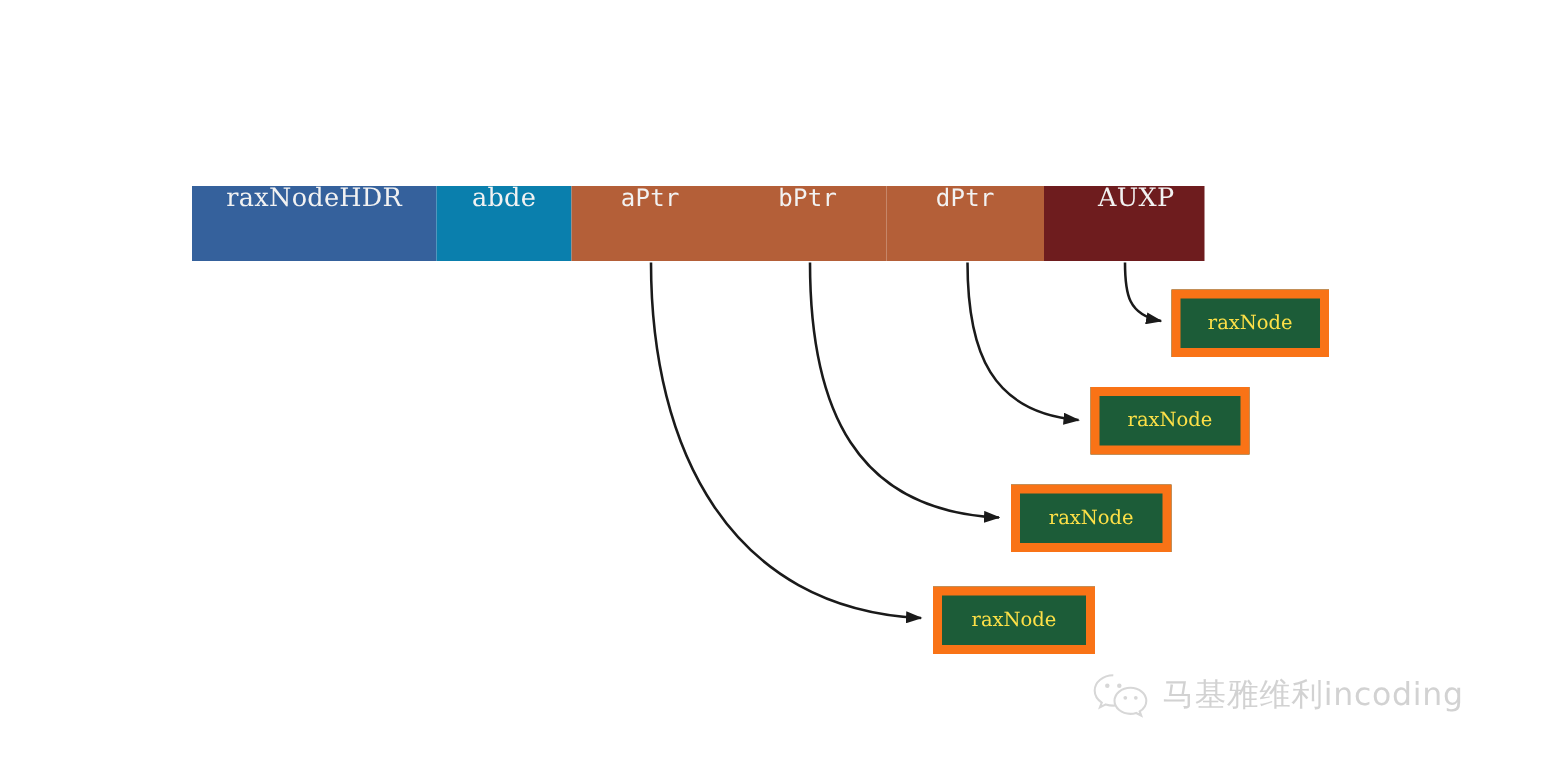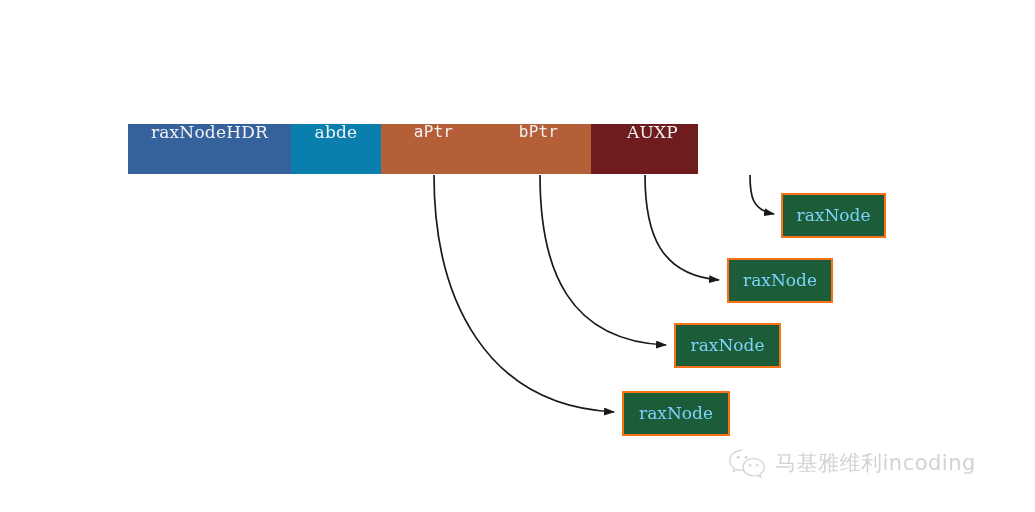--- a/index.html
+++ b/index.html
@@ -45,26 +45,26 @@
   .seg-hdr   { width: 163px; }
   .seg-abde  { width: 90px;  }
   .seg-ptr   { width: 105px; }
   .seg-auxp  { width: 107px; padding-left: 16px; }
   .seg-mono  { font-family: "DejaVu Sans Mono", monospace; font-size: 16px; }
 
   
   .node {
     position: absolute;
     box-sizing: border-box;
-    border: 2px solid #f97316;
+    border: 6px solid #f97316;
     display: flex;
     align-items: center;
     justify-content: center;
-    color: #7dd3fc;
-    font-size: 17px;
+    color: #fde047;
+    font-size: 13px;
     line-height: 1;
     white-space: nowrap;
   }
   .node-e { left: 781px; top: 193px; width: 105px; height: 45px; }
   .node-d { left: 727px; top: 258px; width: 106px; height: 45px; }
   .node-b { left: 674px; top: 323px; width: 107px; height: 45px; }
   .node-a { left: 622px; top: 391px; width: 108px; height: 45px; }
 
   
   #arrows {
@@ -106,20 +106,23 @@
     </div>
     <div class="seg seg-abde" style="background:#0a7fad">
       <span>abde</span>
     </div>
     <div class="seg seg-ptr seg-mono" style="background:#b45f38">
       <span>aPtr</span>
     </div>
     <div class="seg seg-ptr seg-mono" style="background:#b45f38">
       <span>bPtr</span>
     </div>
+    <div class="seg seg-ptr seg-mono" style="background:#b45f38">
+      <span>dPtr</span>
+    </div>
     <div class="seg seg-auxp" style="background:#6e1c1e">
       <span>AUXP</span>
     </div>
   </div>
 
   <svg id="arrows" viewBox="0 0 1035 512">
     <defs>
       <marker id="ah" markerWidth="11" markerHeight="8" refX="10" refY="4" orient="auto" markerUnits="userSpaceOnUse">
         <path d="M0,0 L11,4 L0,8 Z" fill="#1a1a1a"></path>
       </marker>

